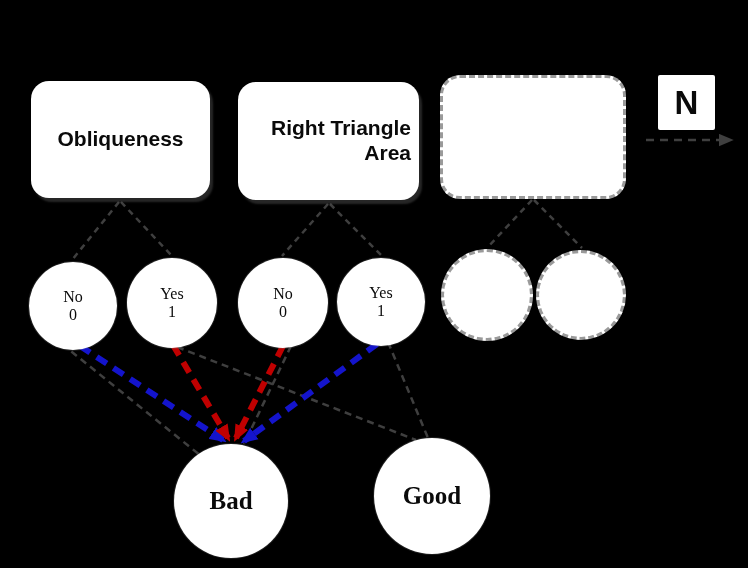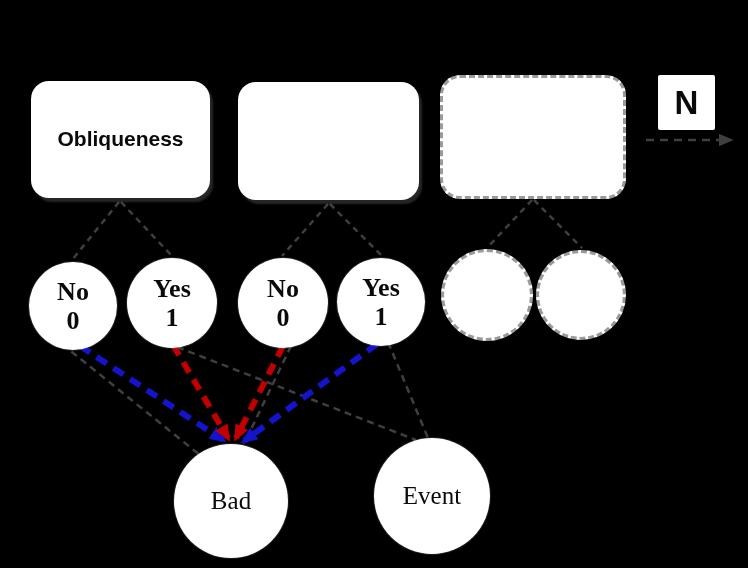--- a/index.html
+++ b/index.html
@@ -23,31 +23,31 @@
   }
   .rule-box .title, .rule-box .condition { padding: 0 8px; }
   .rule-box.dashed {
     border: 3px dashed #9a9a9a;
     border-radius: 20px;
     box-shadow: none;
   }
   .leaf-circle {
     border-radius: 50%;
     font-family: "Liberation Serif", "DejaVu Serif", serif;
-    font-weight: bold; font-size: 26px; line-height: 1.12;
+    font-weight: normal; font-size: 16px; line-height: 1.12;
     box-shadow: 0 0 0 1px rgba(130,130,130,0.22);
   }
   .leaf-circle.dashed {
     border: 3px dashed #9a9a9a;
     box-shadow: none;
   }
   .outcome-circle {
     border-radius: 50%;
     font-family: "Liberation Serif", "DejaVu Serif", serif;
-    font-weight: normal; font-size: 25px;
+    font-weight: bold; font-size: 25px;
     box-shadow: 0 0 0 1px rgba(130,130,130,0.22);
   }
   .legend-box {
     font-weight: bold; font-size: 33px;
     border-radius: 2px;
   }
 </style>
 </head>
 <body>
 
@@ -84,20 +84,21 @@
     <line x1="173" y1="345" x2="228" y2="438" stroke-width="6" stroke-dasharray="12 8" marker-end="url(#arrow-red)" stroke="#c00000"></line>
     <line x1="283" y1="346" x2="236" y2="438" stroke-width="6" stroke-dasharray="12 8" marker-end="url(#arrow-red)" stroke="#c00000"></line>
     <line x1="377" y1="344" x2="244" y2="441" stroke-width="6" stroke-dasharray="12 8" marker-end="url(#arrow-blue)" stroke="#1414cc"></line>
   </svg>
 
   <div class="node rule-box" style="left:31px; top:81px; width:179px; height:117px;">
     <div class="title">Obliqueness</div>
   </div>
 
   <div class="node rule-box" style="left:238px; top:82px; width:181px; height:118px;">
+    <div class="title">Right Triangle Area</div>
   </div>
 
   <div class="node rule-box dashed" style="left:440px; top:75px; width:186px; height:124px;">
     <div class="title"></div>
     <div class="condition"></div>
   </div>
 
   <div class="node legend-box" style="left:658px; top:75px; width:57px; height:55px;">
     <div>N</div>
   </div>
@@ -124,16 +125,16 @@
   </div>
   <div class="node leaf-circle dashed" style="left:536px; top:250px; width:90px; height:90px;">
     <div></div>
     <div></div>
   </div>
 
   <div class="node outcome-circle" style="left:174px; top:444px; width:114px; height:114px;">
     <div>Bad</div>
   </div>
   <div class="node outcome-circle" style="left:374px; top:438px; width:116px; height:116px;">
-    <div>Event</div>
+    <div>Good</div>
   </div>
 
 </div>
 
 </body></html>

